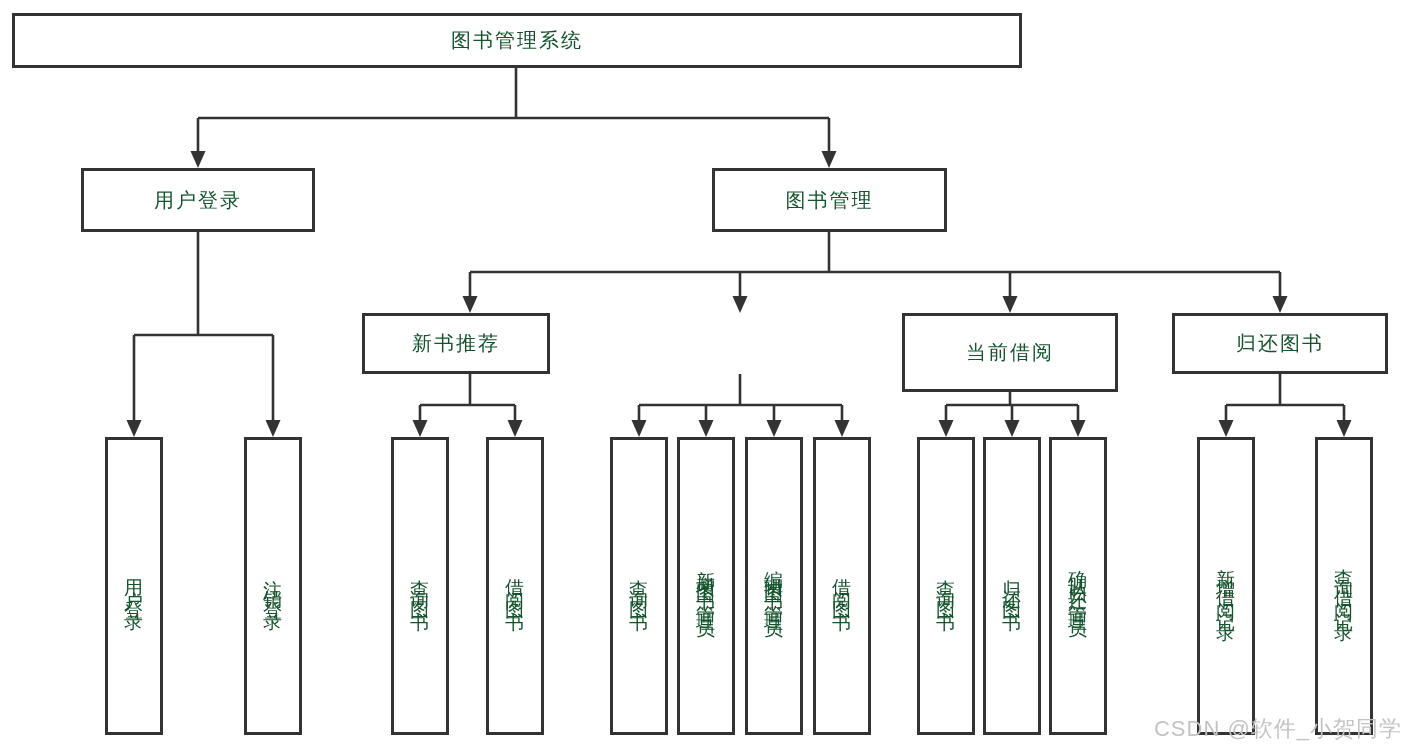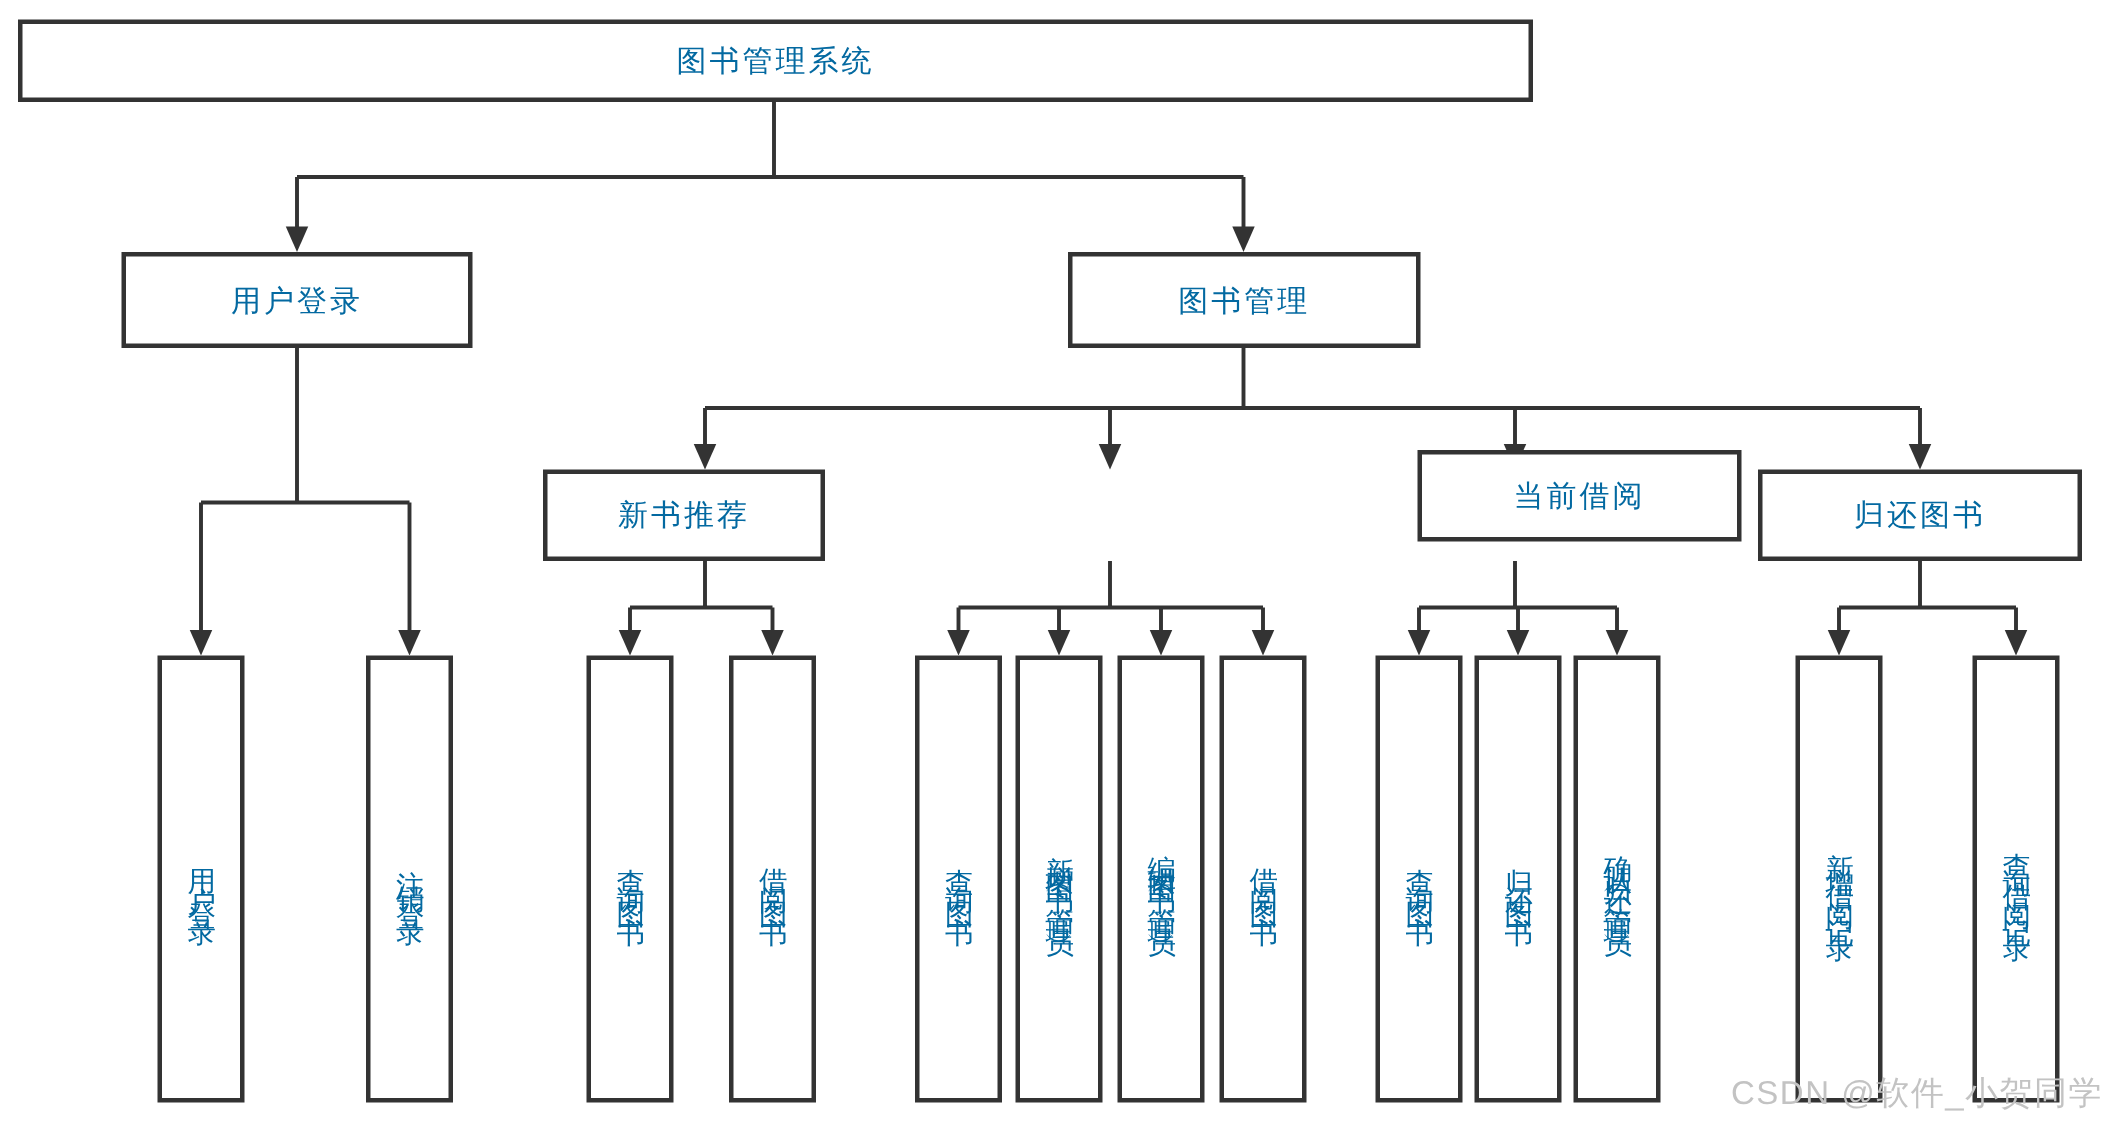--- a/index.html
+++ b/index.html
@@ -15,21 +15,21 @@
     position: absolute;
     left: 0; top: 0;
     width: 1405px; height: 747px;
     pointer-events: none;
   }
   .node {
     position: absolute;
     box-sizing: border-box;
     border: 3px solid #333333;
     background: #ffffff;
-    color: #0369a1;
+    color: #14532d;
     display: flex;
     align-items: center;
     justify-content: center;
   }
   .hbox {
     font-size: 20px;
     letter-spacing: 2px;
   }
   .vbox {
     writing-mode: vertical-rl;
@@ -85,21 +85,21 @@
       <polygon points="1336.5,420 1351.5,420 1344,437"></polygon>
     </g>
   </svg>
 
   <div class="node hbox" style="left:12px; top:13px; width:1010px; height:55px;">图书管理系统</div>
 
   <div class="node hbox" style="left:81px; top:168px; width:234px; height:64px;">用户登录</div>
   <div class="node hbox" style="left:712px; top:168px; width:235px; height:64px;">图书管理</div>
 
   <div class="node hbox" style="left:362px; top:313px; width:188px; height:61px;">新书推荐</div>
-  <div class="node hbox" style="left:902px; top:300px; width:216px; height:61px;margin-left:43px;">当前借阅</div>
+  <div class="node hbox" style="left:902px; top:313px; width:216px; height:79px;">当前借阅</div>
   <div class="node hbox" style="left:1172px; top:313px; width:216px; height:61px;">归还图书</div>
 
   <div class="node vbox" style="left:105px; top:437px; width:58px; height:298px;">用户登录</div>
   <div class="node vbox" style="left:244px; top:437px; width:58px; height:298px;">注销登录</div>
 
   <div class="node vbox" style="left:391px; top:437px; width:58px; height:298px;">查询图书</div>
   <div class="node vbox" style="left:486px; top:437px; width:58px; height:298px;">借阅图书</div>
 
   <div class="node vbox" style="left:610px; top:437px; width:58px; height:298px;">查询图书</div>
   <div class="node vbox tight" style="left:677px; top:437px; width:58px; height:298px;">新增图书（管理员）</div>

